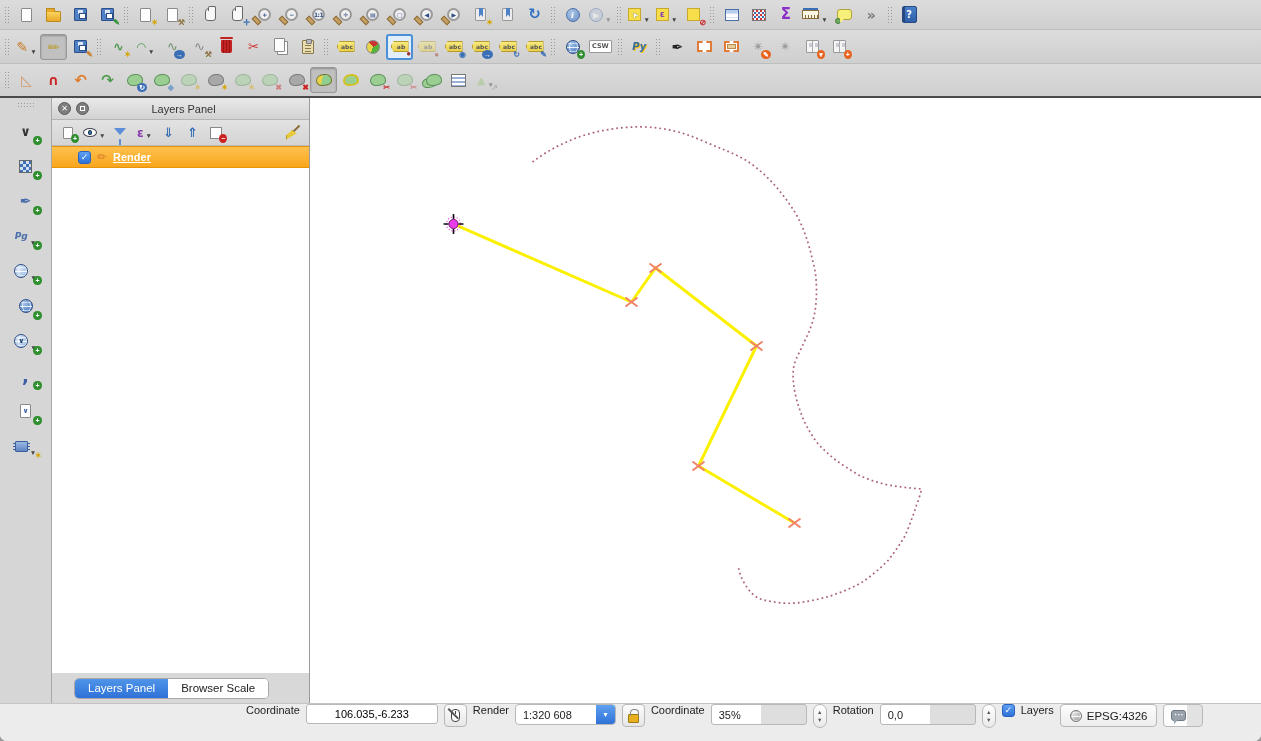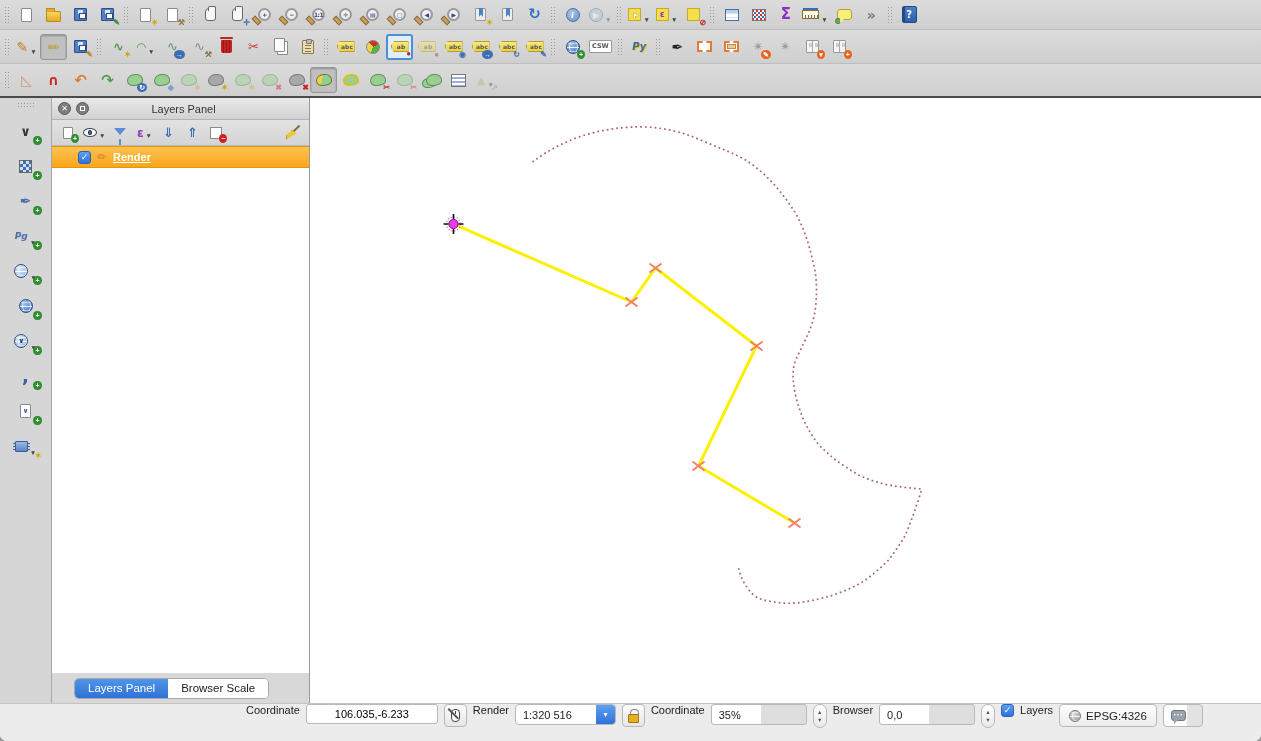--- a/index.html
+++ b/index.html
@@ -614,33 +614,33 @@
 
   <div class="statusbar">
     <span class="sb-spacer"></span>
     <span class="sb-label">Coordinate</span>
     <input class="sb-input" readonly="" value="106.035,-6.233" style="">
     <button class="sqbtn">
         <span class="i-mouse ic"></span>
       </button>
     <span class="sb-label">Render</span>
     <div class="combo">
-      <span class="val">1:320 516</span>
+      <span class="val">1:320 608</span>
       <span class="arrow">▾</span>
     </div>
     <button class="sqbtn">
         <span class="i-lock ic"></span>
       </button>
     <span class="sb-label">Coordinate</span>
     <span class="spin">35%</span>
     <button class="stepper">
         <span>▲</span>
         <span>▼</span>
       </button>
-    <span class="sb-label">Browser</span>
+    <span class="sb-label">Rotation</span>
     <span class="spin">0,0</span>
     <button class="stepper">
         <span>▲</span>
         <span>▼</span>
       </button>
     <span class="cb">✓</span>
     <span class="sb-label">Layers</span>
     <button class="crsbtn">
       <span class="i-globe gray ic"></span>
       <span>EPSG:4326</span>

